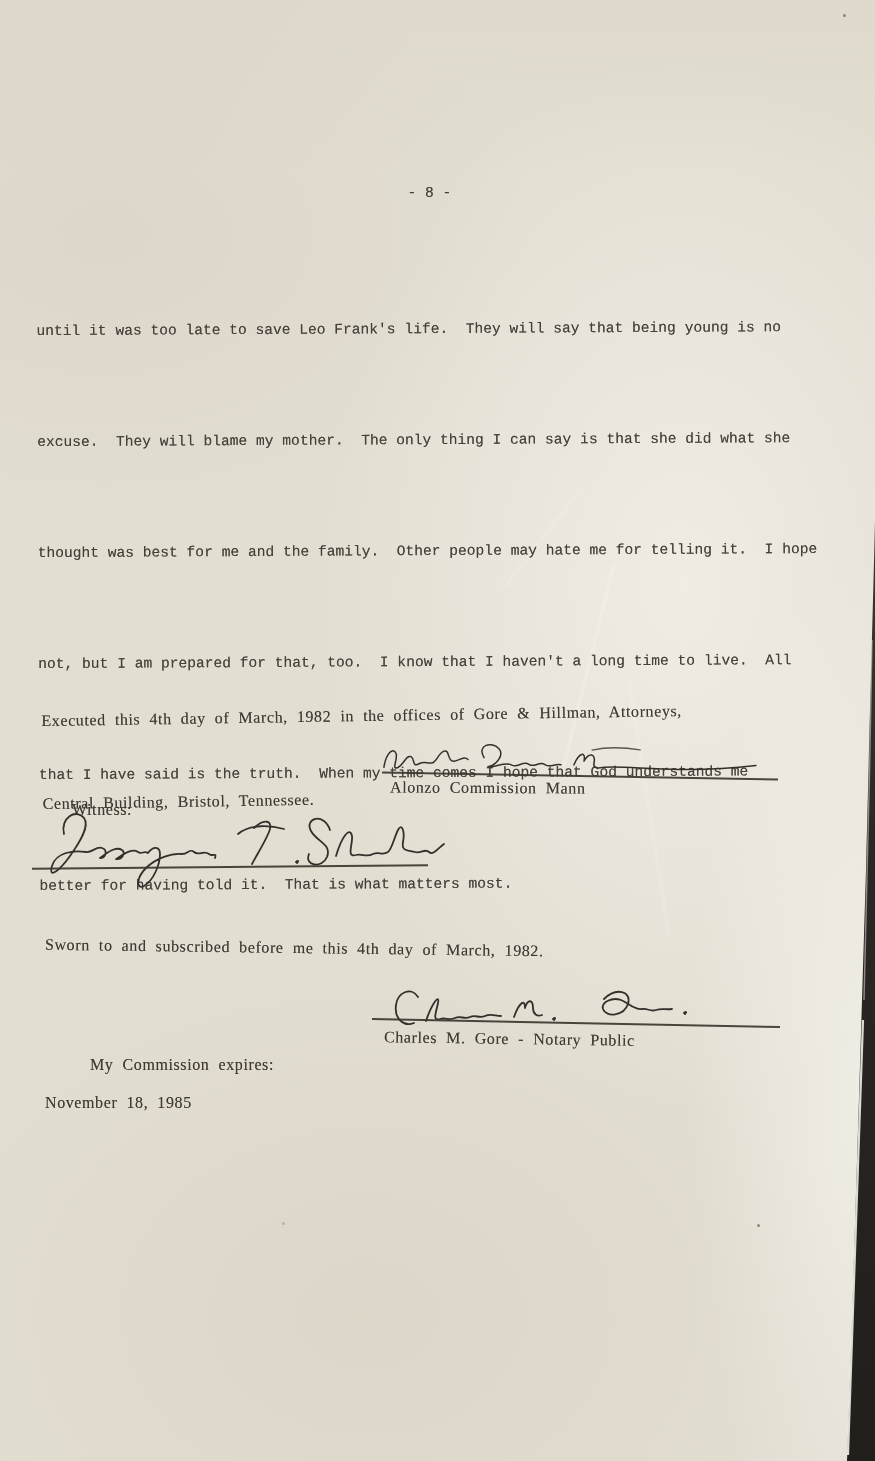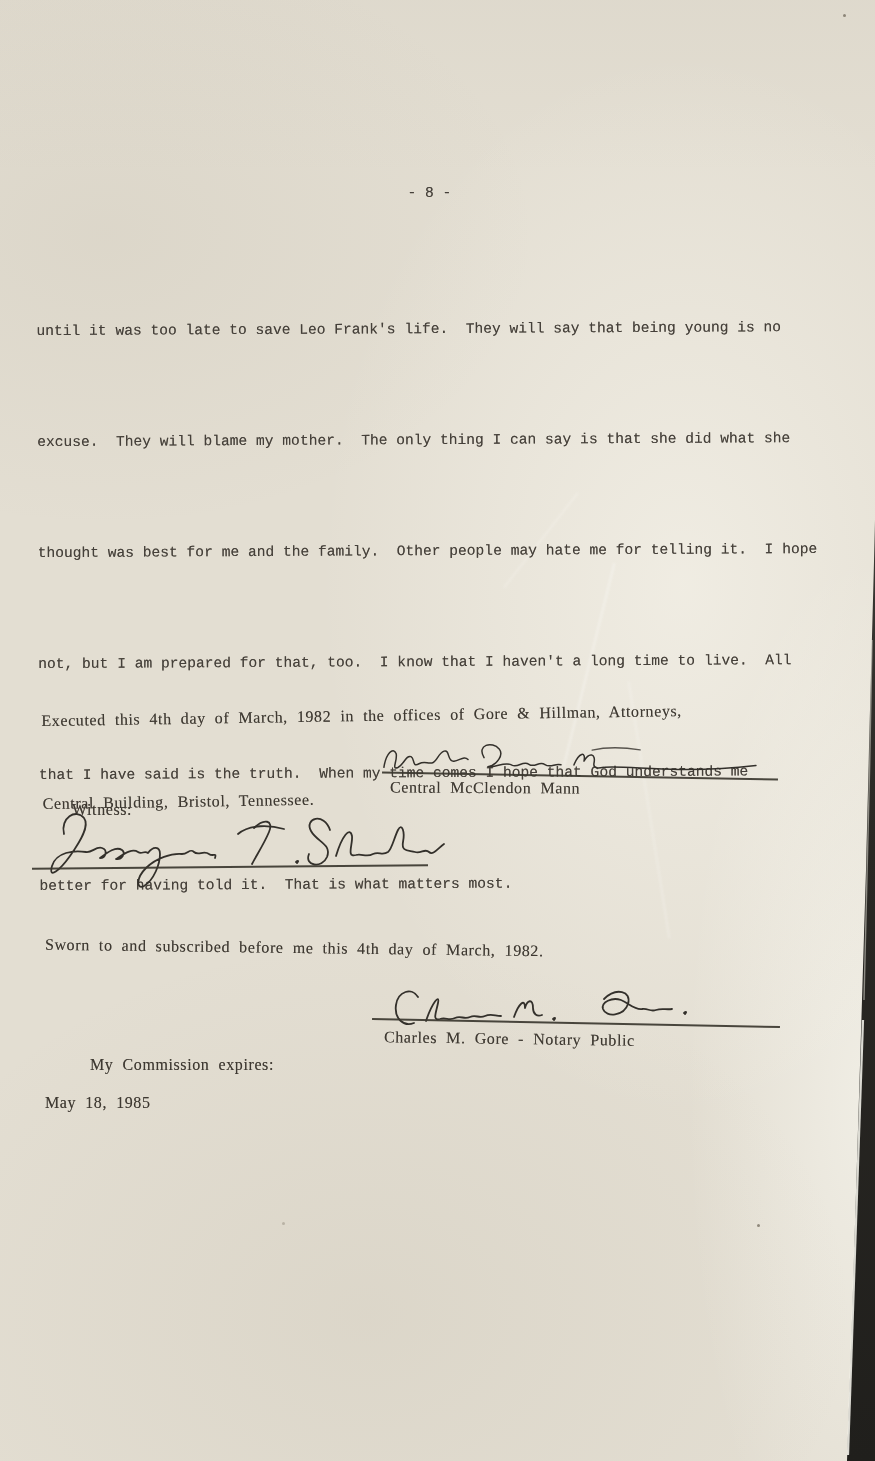--- a/index.html
+++ b/index.html
@@ -60,21 +60,21 @@
       <div>Central Building, Bristol, Tennessee.</div>
     </div>
 
     <svg class="sig-svg" style="left:378px;top:738px;transform:rotate(0.8deg);" width="400" height="46" viewBox="0 0 400 46">
       <path stroke-width="1.5" d="M6,32 C8,18 15,11 18,18 C20,24 13,35 20,32 C26,29 28,19 33,21 C37,23 34,32 41,28 C47,25 49,28 54,27 C59,26 60,17 66,15 C72,13 69,26 76,25 C82,24 86,19 90,23"></path>
       <path stroke-width="1.5" d="M106,21 C98,8 114,4 121,12 C126,18 119,28 110,30 C118,31 127,24 134,28 C140,31 145,23 151,27 C157,31 161,23 167,27 C173,31 177,25 183,27"></path>
       <path stroke-width="1.5" d="M196,27 C201,14 208,13 206,23 C211,14 218,15 216,25 C215,31 221,30 226,29 C234,27 270,30 300,30 C330,30 355,28 378,25"></path>
       <path stroke-width="1.3" d="M214,12 C230,8 248,9 262,11" opacity="0.8"></path>
     </svg>
     <div class="sig-line" style="left:382px;top:775px;width:396px;transform:rotate(1deg);"></div>
-    <div class="typed-serif" style="left:390px;top:779px;transform:rotate(0.3deg);">Central McClendon Mann</div>
+    <div class="typed-serif" style="left:390px;top:779px;transform:rotate(0.3deg);">Alonzo Commission Mann</div>
 
     <div class="typed-serif" style="left:43px;top:801px;margin-left:29px;">Witness:</div>
 
     <svg class="sig-svg" style="left:26px;top:806px;" width="420" height="88" viewBox="0 0 420 88">
       <path stroke-width="1.8" d="M38,28 C34,12 50,2 58,12 C64,20 54,36 44,50 C34,64 22,74 26,60 C30,46 48,44 60,46 C66,47 70,40 76,42 C82,44 80,52 74,52 C82,46 90,40 96,44 C100,47 96,54 90,53 C98,48 106,42 112,46 C116,49 118,44 122,47 C127,40 134,40 134,48 C134,58 128,74 118,80 C110,84 110,72 120,62 C130,52 146,47 156,48 C162,48 164,42 168,46 C172,50 178,44 183,48 C187,51 191,46 189,52"></path>
       <path stroke-width="1.8" d="M228,22 C238,12 248,14 243,26 C238,38 230,50 226,58"></path>
       <path stroke-width="1.8" d="M212,28 C224,18 244,19 258,23"></path>
       <path stroke-width="1.8" d="M270,56 C272,54 273,55 271,57"></path>
       <path stroke-width="1.8" d="M304,24 C298,6 278,12 285,25 C291,36 306,38 301,51 C296,63 278,60 283,48"></path>
       <path stroke-width="1.8" d="M310,50 C316,30 324,20 326,30 C327,38 320,52 330,49 C336,47 340,52 347,48 C353,45 356,50 362,46 C366,43 368,32 372,24 C376,16 379,26 377,36 C375,46 383,44 389,46 C395,48 399,42 403,46 C407,50 412,42 418,38"></path>
@@ -88,21 +88,21 @@
       <path stroke-width="1.8" d="M54,38 C60,20 68,10 66,20 C64,30 60,38 68,36 C74,34 77,38 83,35 C89,32 92,37 98,34 C104,31 107,36 113,33 C119,30 123,33 129,33"></path>
       <path stroke-width="1.8" d="M142,34 C147,20 153,15 153,25 C155,17 161,15 161,25 C161,31 165,34 170,32"></path>
       <path stroke-width="1.8" d="M181,36 C183,34 184,35 182,37"></path>
       <path stroke-width="1.8" d="M232,16 C244,4 260,8 256,21 C252,33 234,35 231,26 C229,19 240,14 249,17 C257,20 262,27 270,26 C276,25 278,29 284,27 C290,25 294,27 300,26"></path>
       <path stroke-width="1.8" d="M312,30 C314,28 315,29 313,31"></path>
     </svg>
     <div class="sig-line" style="left:372px;top:1022px;width:408px;transform:rotate(1.15deg);"></div>
     <div class="typed-serif" style="left:384px;top:1030px;transform:rotate(0.8deg);">Charles M. Gore - Notary Public</div>
 
     <div class="typed-serif" style="left:45px;top:1056px;margin-left:45px;">My Commission expires:</div>
-    <div class="typed-serif" style="left:45px;top:1094px;">May 18, 1985</div>
+    <div class="typed-serif" style="left:45px;top:1094px;">November 18, 1985</div>
 
     <svg class="edge-shadow" width="36" height="941" viewBox="0 0 36 941">
       <defs>
         <linearGradient id="wg" x1="0" y1="0" x2="0" y2="1">
           <stop offset="0" stop-color="#3a3833"></stop>
           <stop offset="0.35" stop-color="#2a2824"></stop>
           <stop offset="1" stop-color="#201f1c"></stop>
         </linearGradient>
       </defs>
       <path d="M36,0 L36,941 L8,941 C13,810 19,610 27,350 C30,225 34,90 36,0 Z" fill="url(#wg)"></path>

